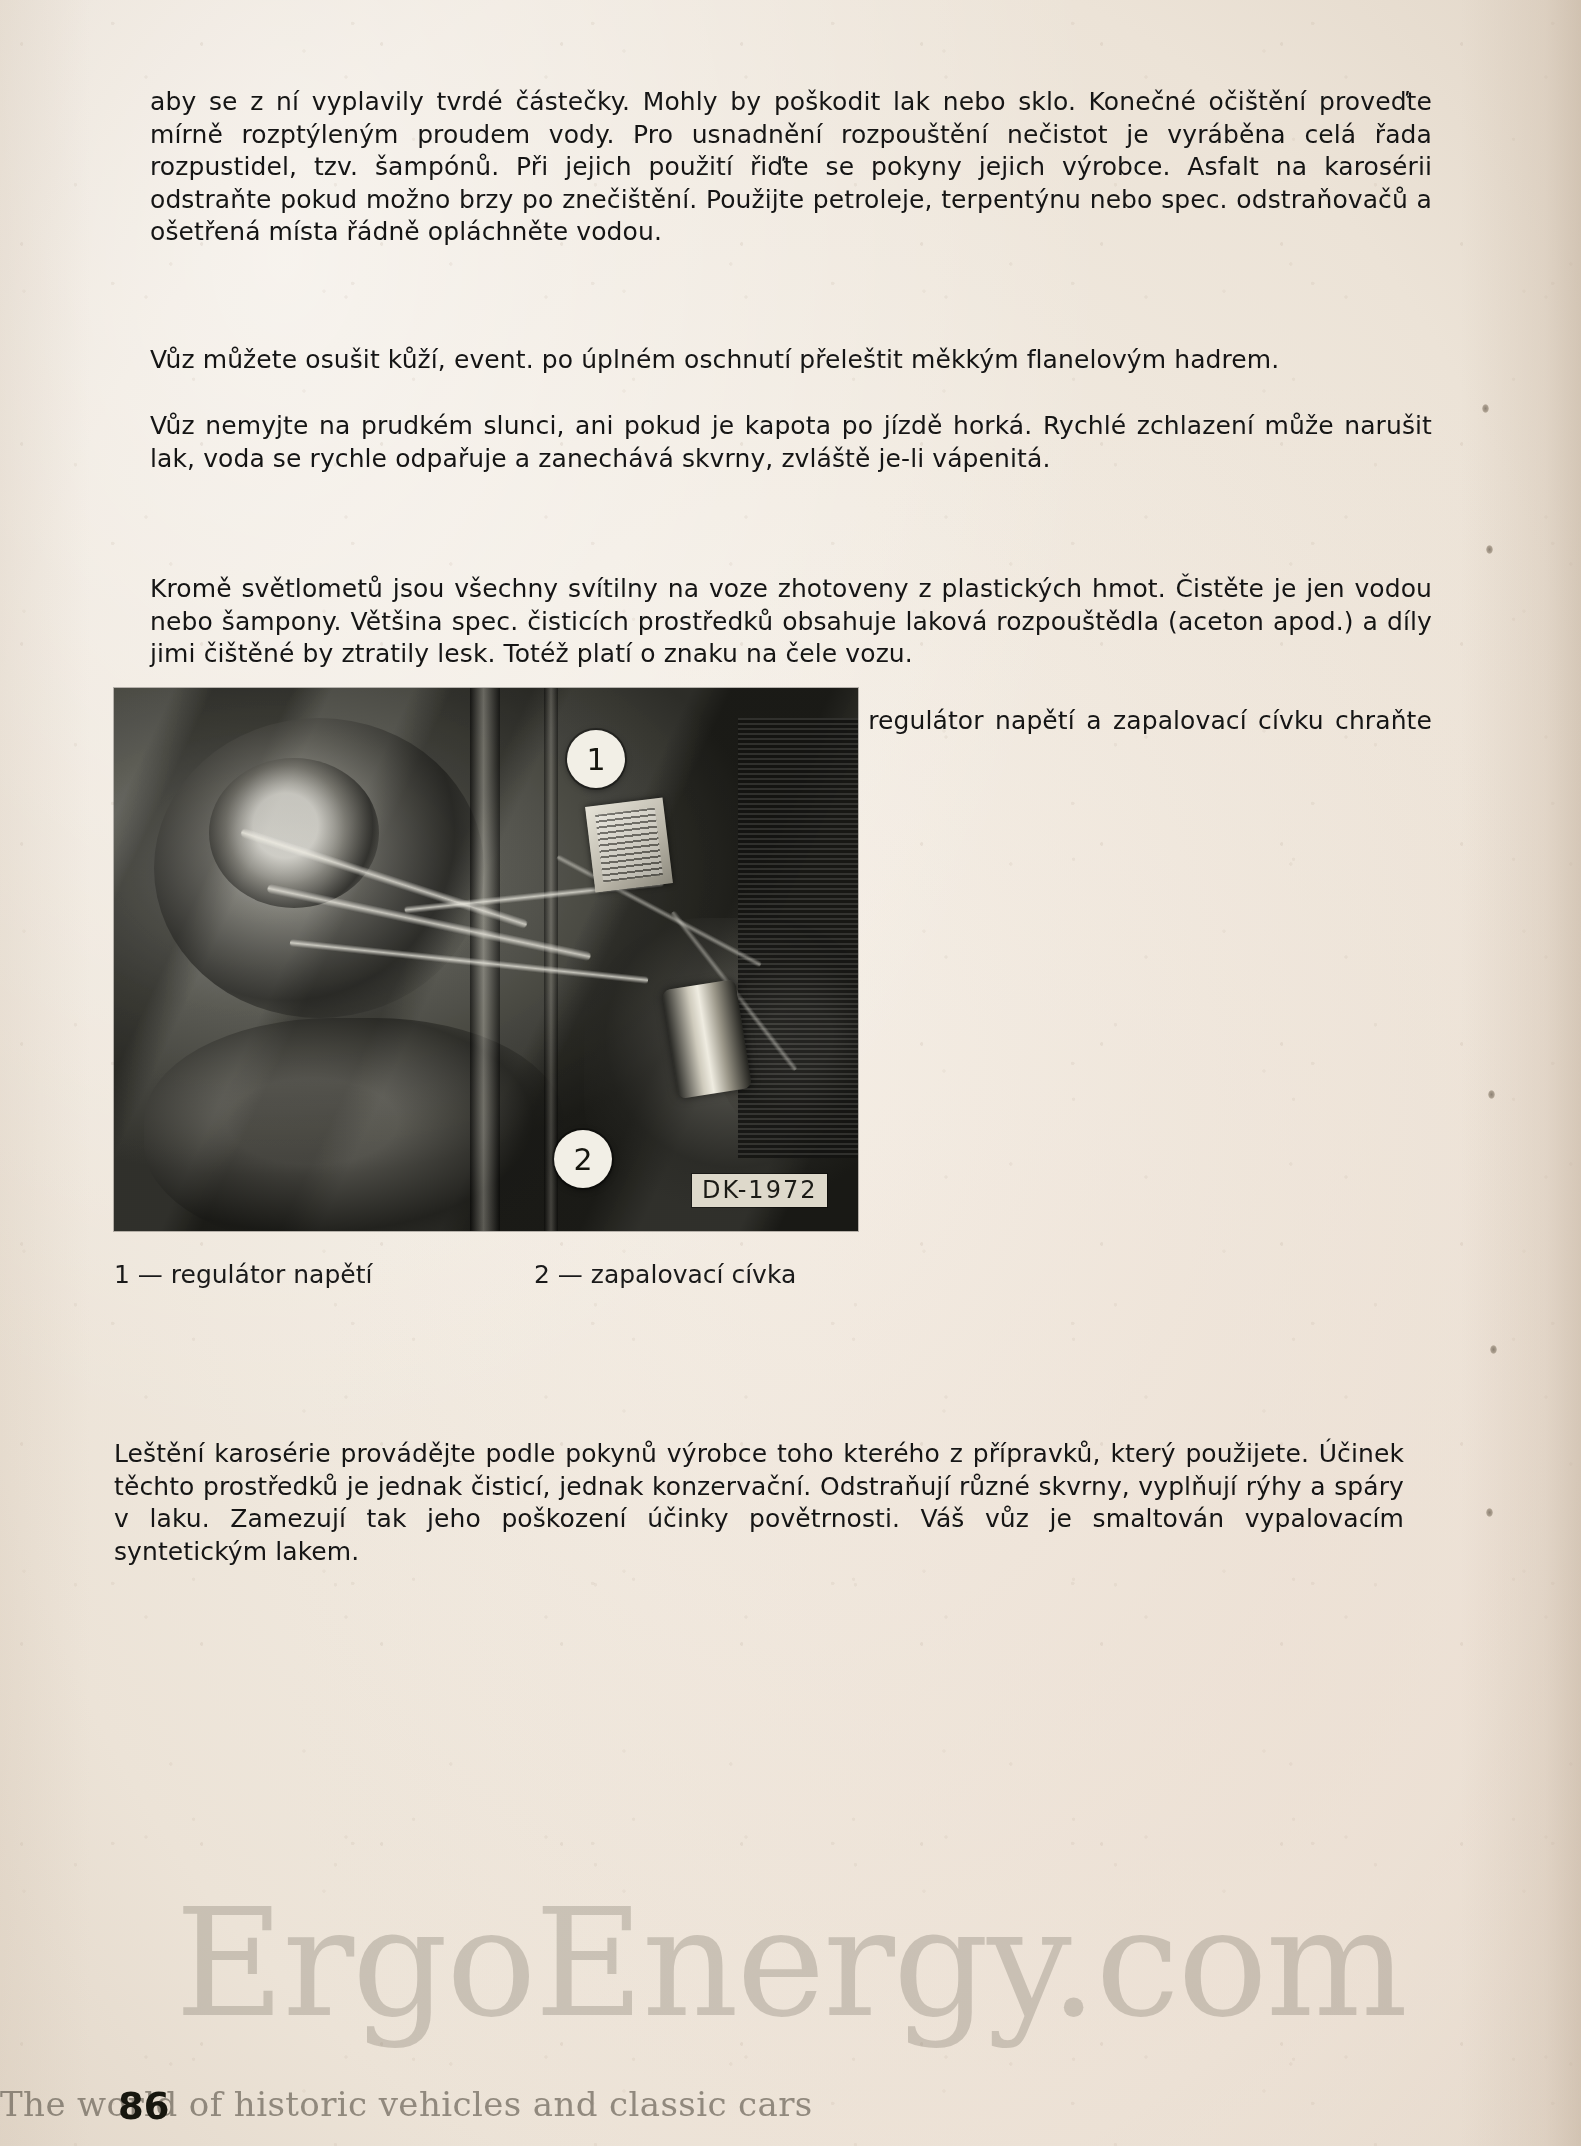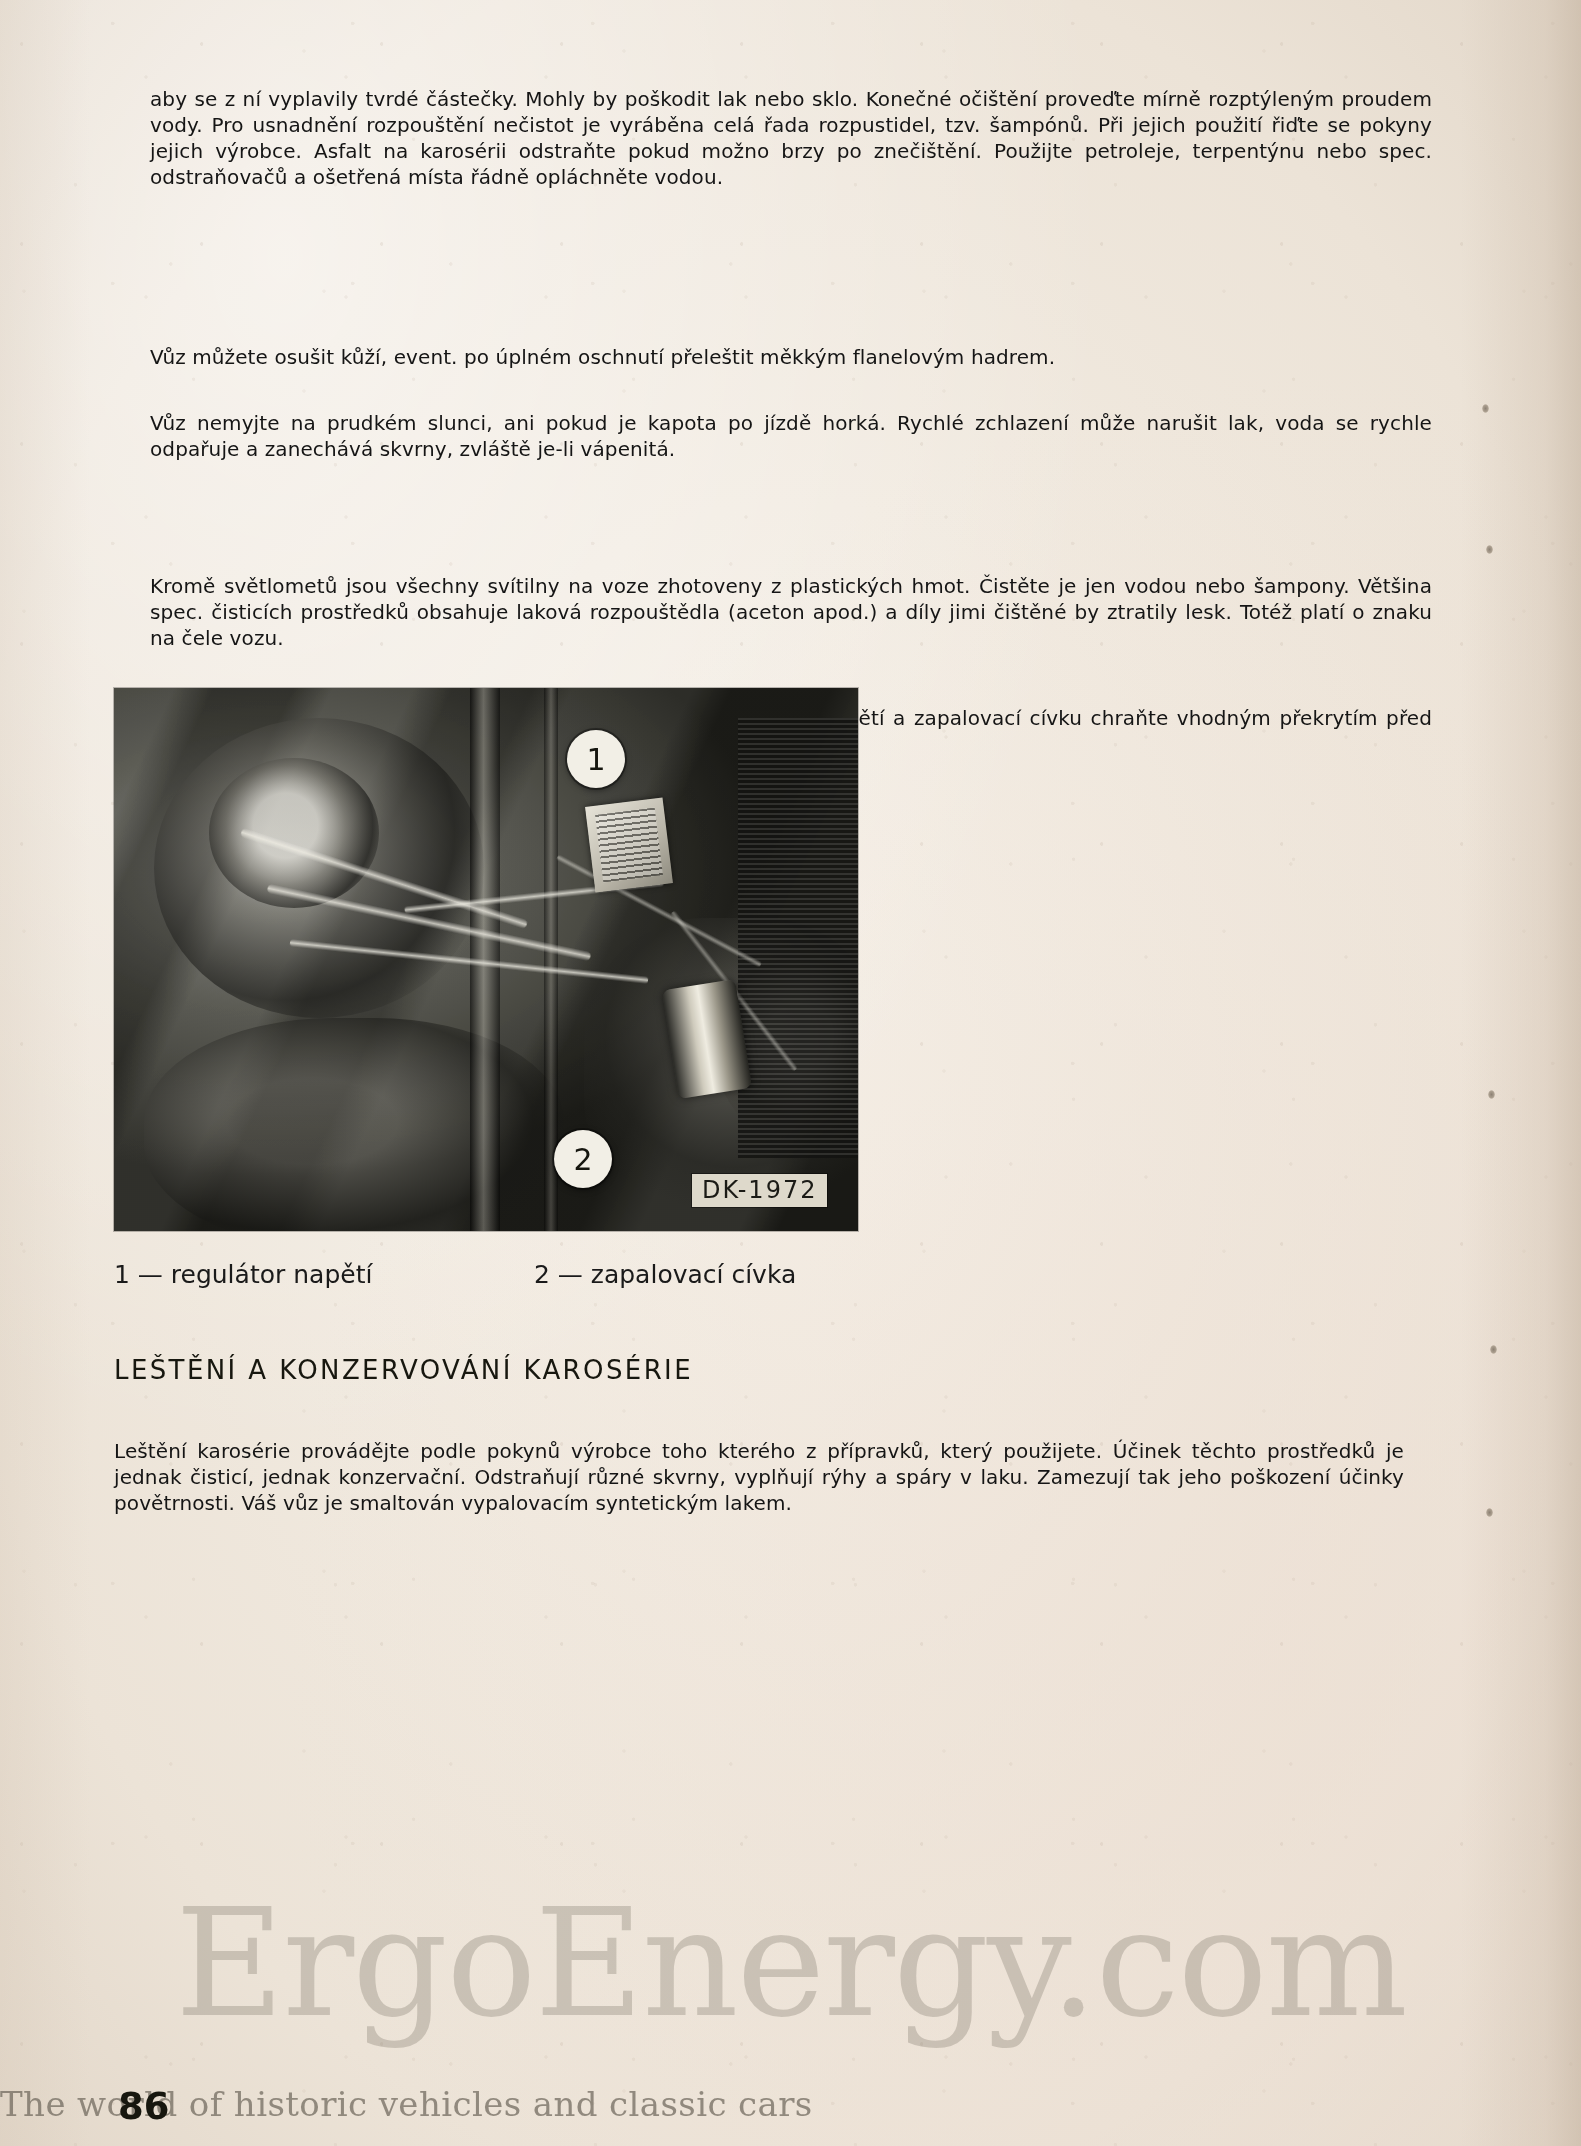--- a/index.html
+++ b/index.html
@@ -69,21 +69,21 @@
   .content {
     position: absolute;
     left: 150px;
     top: 0;
     width: 1282px;
     height: 100%;
   }
 
   p.body {
     font-family: "DejaVu Sans", sans-serif;
-    font-size: 20px;
+    font-size: 25px;
     line-height: 1.30;
     color: #151515;
     margin: 0 0 22px 0;
     text-align: justify;
     letter-spacing: .1px;
     -webkit-font-smoothing: antialiased;
   }
   p.body.last { margin-bottom: 0; }
 
   .para-block { position: absolute; left: 0; width: 1282px; }
@@ -316,21 +316,20 @@
     <div class="callout c1">1</div>
     <div class="callout c2">2</div>
     <div class="photo-code">DK-1972</div>
   </div>
 
   <div class="caption-row">
     <div class="cap1">1 — regulátor napětí</div>
     <div class="cap2">2 — zapalovací cívka</div>
   </div>
 
-  <h2 class="section-title">LEŠTĚNÍ A KONZERVOVÁNÍ KAROSÉRIE</h2>
 
   <div class="bottom-block">
     <p class="body last">Leštění karosérie provádějte podle pokynů výrobce toho kterého z přípravků, který použijete. Účinek těchto prostředků je jednak čisticí, jednak konzervační. Odstraňují různé skvrny, vyplňují rýhy a spáry v laku. Zamezují tak jeho poškození účinky povětrnosti. Váš vůz je smaltován vypalovacím syntetickým lakem.</p>
   </div>
 
 </div>
 
 <div class="watermark">ErgoEnergy.com</div>
 <div class="watermark-sub">The world of historic vehicles and classic cars</div>
 <div class="page-number">86</div>

